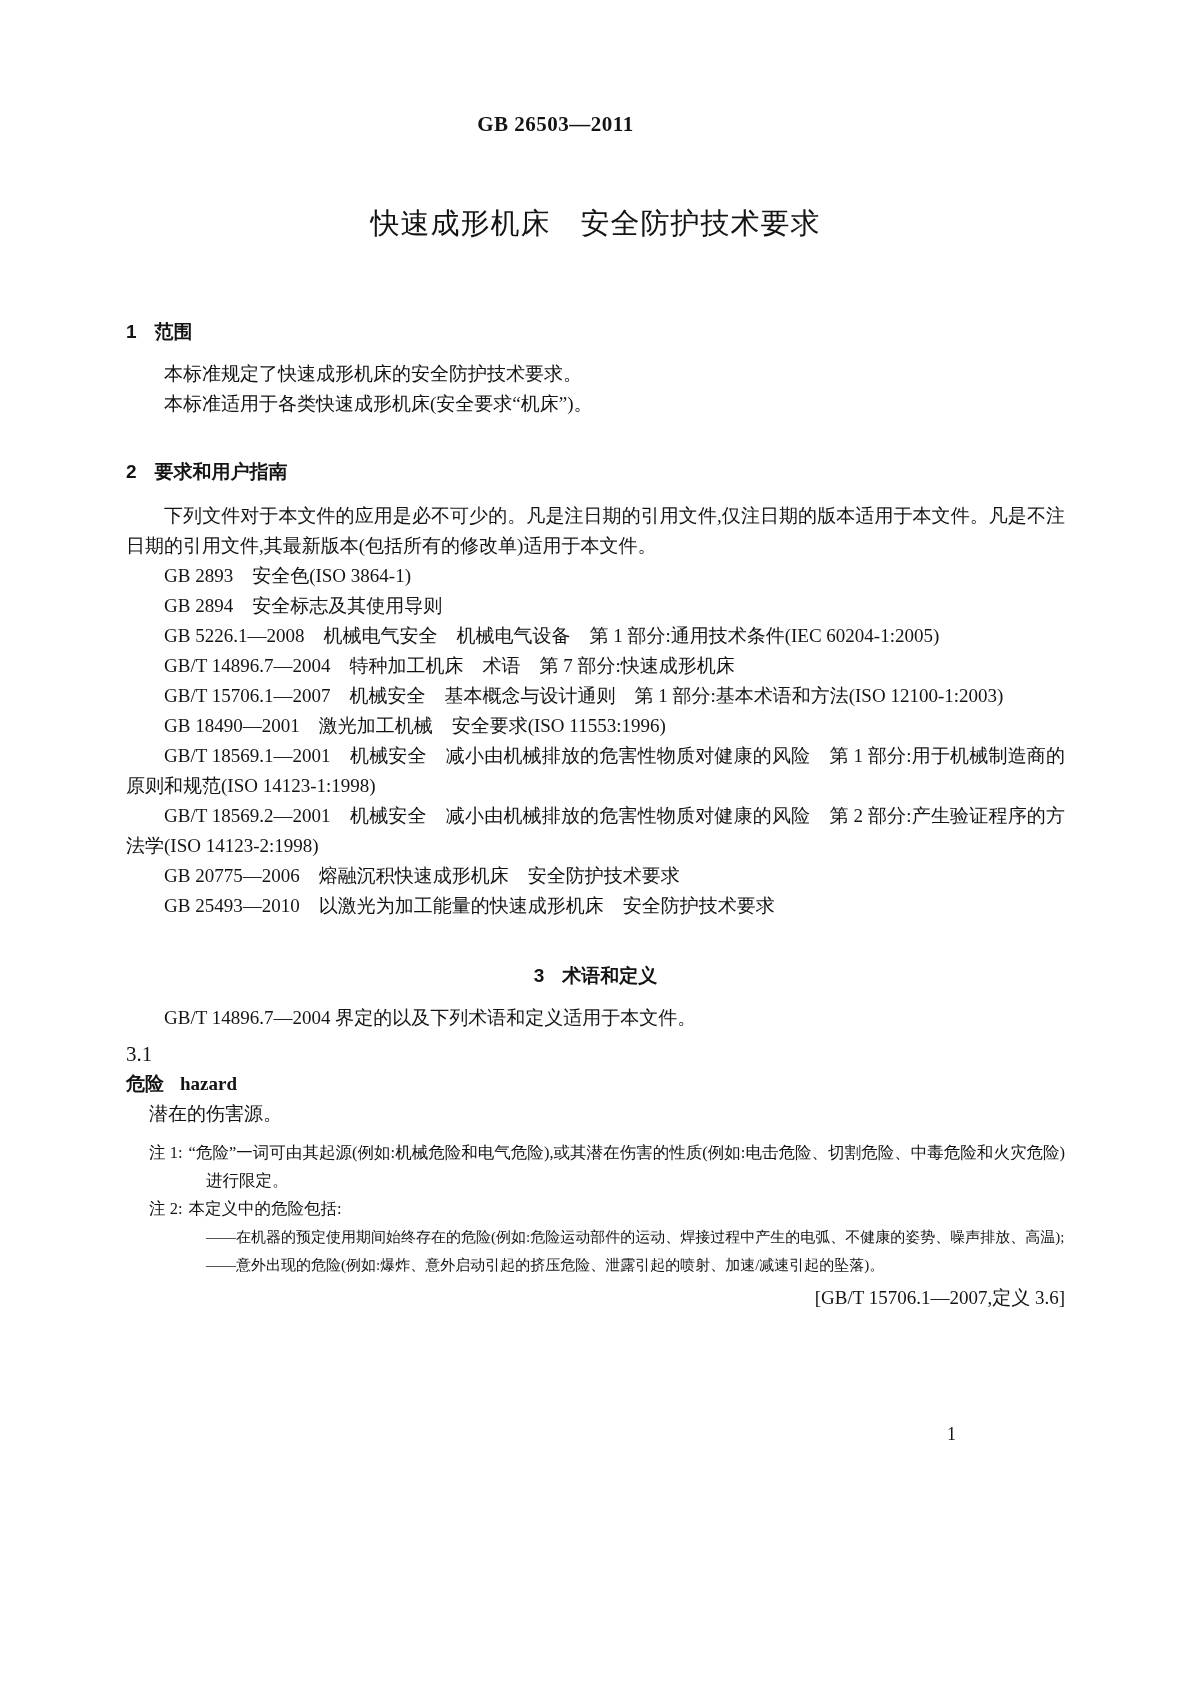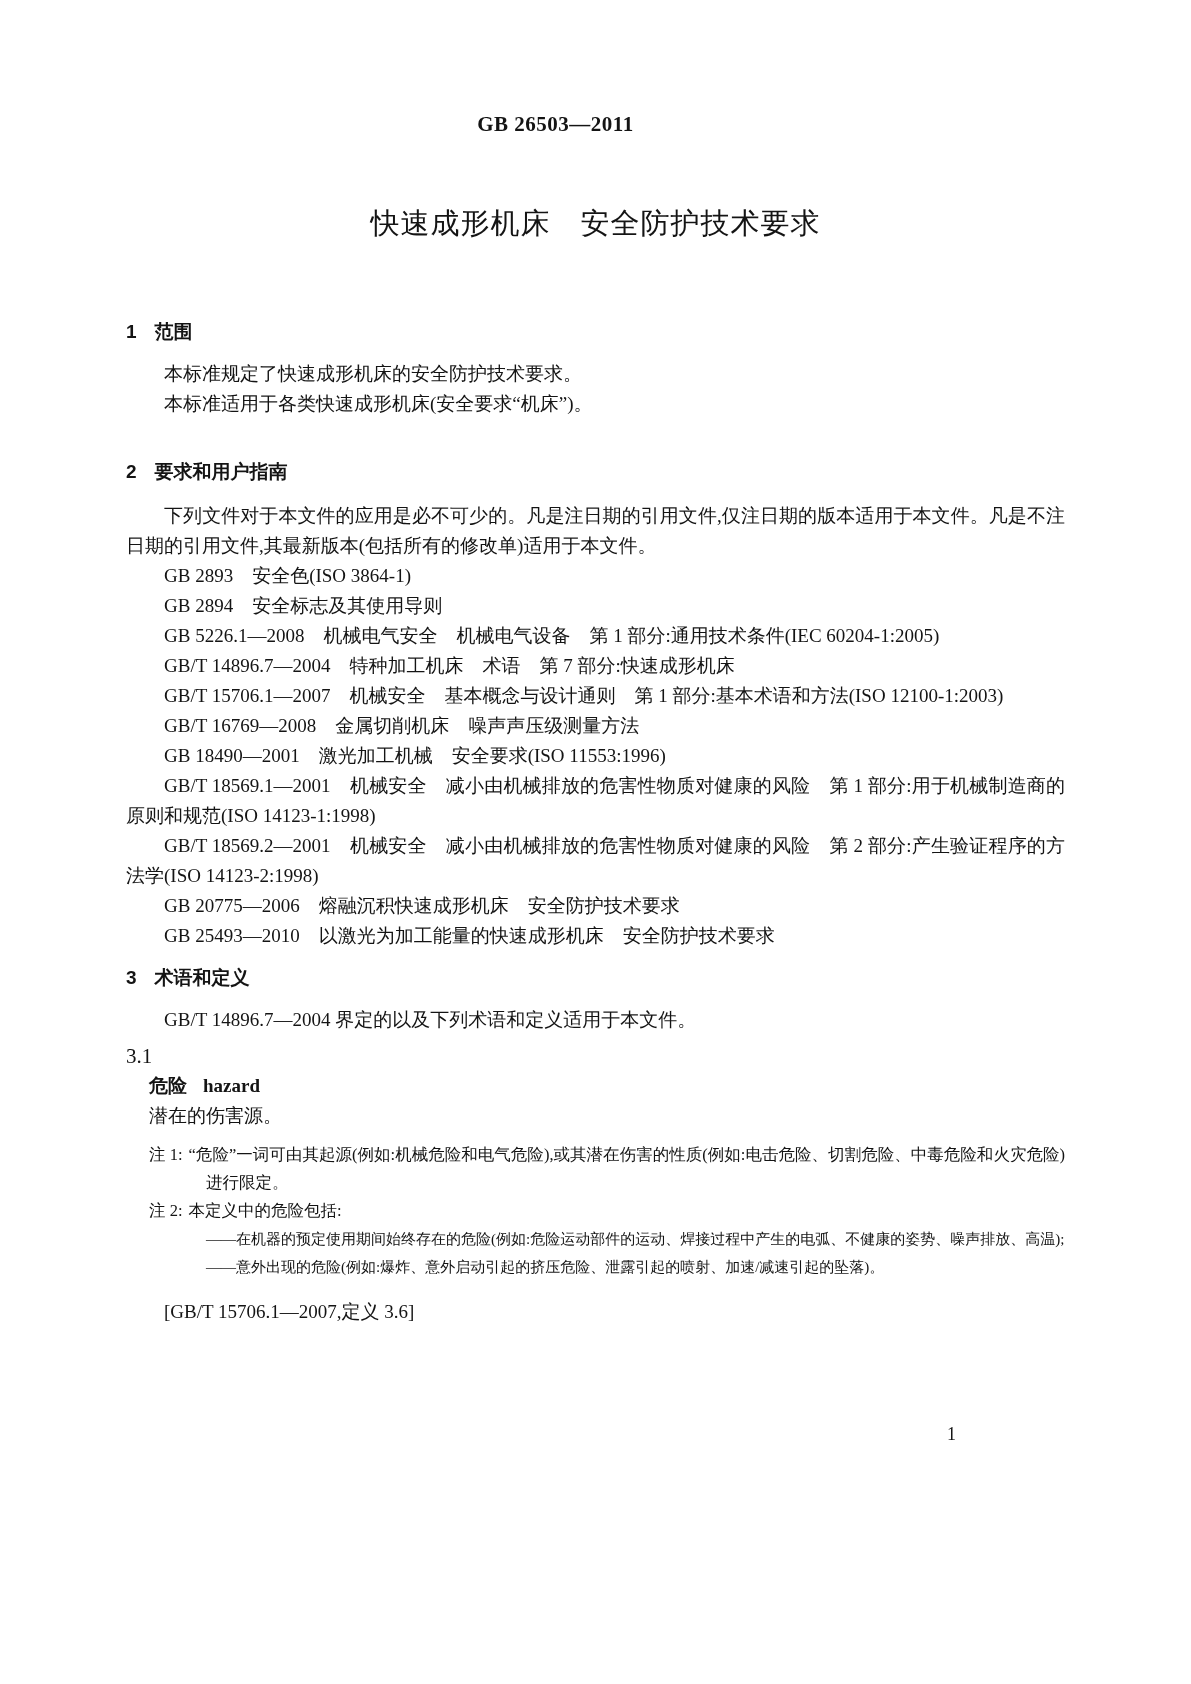--- a/index.html
+++ b/index.html
@@ -35,36 +35,35 @@
   
   .sec-heading {
     font-family: "Liberation Sans", "DejaVu Sans", sans-serif;
     font-weight: bold;
     font-size: 19px;
     line-height: 26px;
   }
   .sec-heading .sec-num { display: inline-block; margin-right: 18px; }
   .sec-scope .sec-heading { margin-top: 76px; }
   .sec-refs  .sec-heading { margin-top: 40px; }
-  .sec-terms .sec-heading { margin-top: 14px; }
+  .sec-terms .sec-heading { margin-top: 42px; text-align: center; }
   
   .body-para, .ref-item, .src-line, .terms-intro {
     font-size: 19px;
     line-height: 30px;
     text-align: justify;
     text-indent: 2em;
   }
   .sec-scope .body-para:first-of-type { margin-top: 14px; }
   .sec-refs .body-para { margin-top: 16px; }
   .ref-list { margin-top: 0; }
   .terms-intro { margin-top: 14px; }
   
   .entry-num { margin-top: 6px; font-size: 21px; line-height: 30px; }
   .term-line {
-    margin-left: 23px;
     font-size: 19px;
     line-height: 30px;
   }
   .term-zh {
     font-family: "Liberation Sans", "DejaVu Sans", sans-serif;
     font-weight: bold;
     margin-right: 16px;
   }
   .term-en { font-weight: bold; }
   .definition { margin-left: 23px; font-size: 19px; line-height: 30px; }
@@ -79,21 +78,21 @@
   }
   .note-first { margin-top: 10px; }
   .note-label { margin-right: 6px; }
   .note-dash {
     margin-left: 115px;
     text-indent: -35px;
     font-size: 15px;
     line-height: 28px;
     text-align: justify;
   }
-  .src-line { margin-top: 16px; text-align: left; }
+  .src-line { margin-top: 4px; text-align: right; }
   
   .page-number {
     position: absolute;
     top: 1424px;
     right: 235px;
     font-size: 18px;
   }
 </style>
 </head>
 <body>
@@ -120,21 +119,20 @@
       <h2 class="sec-heading">
         <span class="sec-num">2</span><span>要求和用户指南</span>
       </h2>
       <p class="body-para">下列文件对于本文件的应用是必不可少的。凡是注日期的引用文件,仅注日期的版本适用于本文件。凡是不注日期的引用文件,其最新版本(包括所有的修改单)适用于本文件。</p>
       <div class="ref-list">
         <p class="ref-item">GB 2893　安全色(ISO 3864-1)</p>
         <p class="ref-item">GB 2894　安全标志及其使用导则</p>
         <p class="ref-item">GB 5226.1—2008　机械电气安全　机械电气设备　第 1 部分:通用技术条件(IEC 60204-1:2005)</p>
         <p class="ref-item">GB/T 14896.7—2004　特种加工机床　术语　第 7 部分:快速成形机床</p>
         <p class="ref-item">GB/T 15706.1—2007　机械安全　基本概念与设计通则　第 1 部分:基本术语和方法(ISO 12100-1:2003)</p>
-        <p class="ref-item">GB/T 16769—2008　金属切削机床　噪声声压级测量方法</p>
         <p class="ref-item">GB 18490—2001　激光加工机械　安全要求(ISO 11553:1996)</p>
         <p class="ref-item">GB/T 18569.1—2001　机械安全　减小由机械排放的危害性物质对健康的风险　第 1 部分:用于机械制造商的原则和规范(ISO 14123-1:1998)</p>
         <p class="ref-item">GB/T 18569.2—2001　机械安全　减小由机械排放的危害性物质对健康的风险　第 2 部分:产生验证程序的方法学(ISO 14123-2:1998)</p>
         <p class="ref-item">GB 20775—2006　熔融沉积快速成形机床　安全防护技术要求</p>
         <p class="ref-item">GB 25493—2010　以激光为加工能量的快速成形机床　安全防护技术要求</p>
       </div>
     </section>
 
     <section class="sec-terms">
       <h2 class="sec-heading">

